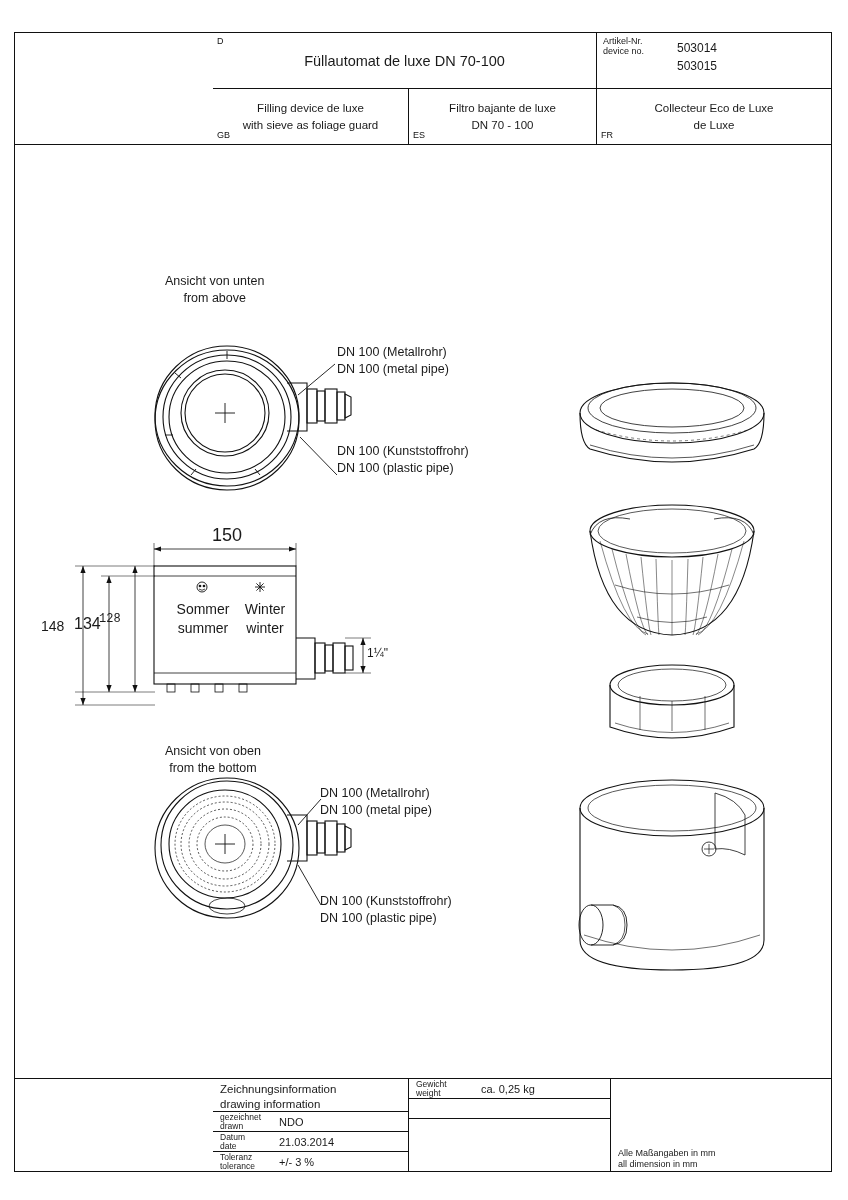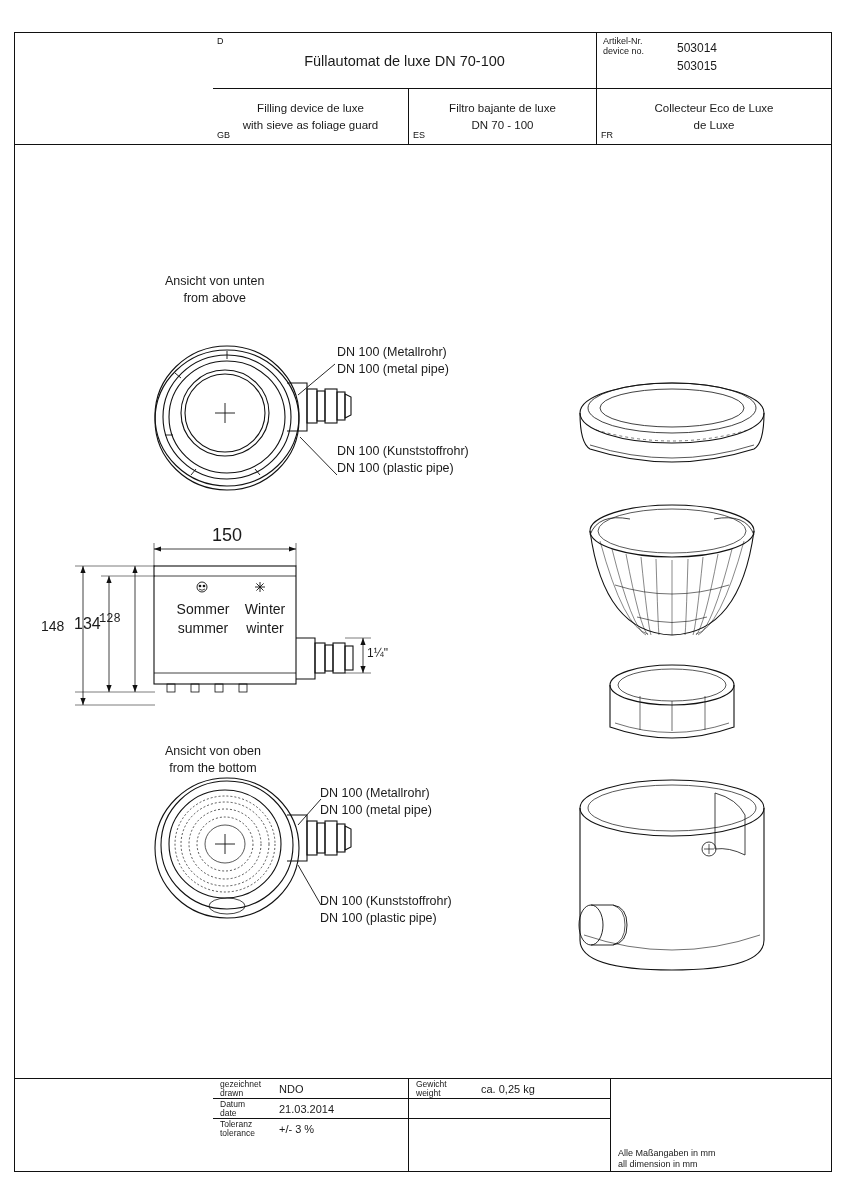--- a/index.html
+++ b/index.html
@@ -457,20 +457,24 @@
     <div class="lbl" style="left:305px; top:748px;">
       <div>DN 100 (Kunststoffrohr)</div>
       <div>DN 100 (plastic pipe)</div>
     </div>
   </div>
 
   <div class="footer">
 
 
     <div class="f-col2">
+      <div class="f-head">
+        <div>Zeichnungsinformation</div>
+        <div>drawing information</div>
+      </div>
       <div class="f-row">
         <div>gezeichnet</div>
         <div>drawn</div>
         <div class="val">NDO</div>
       </div>
       <div class="f-row">
         <div>Datum</div>
         <div>date</div>
         <div class="val">21.03.2014</div>
       </div>

